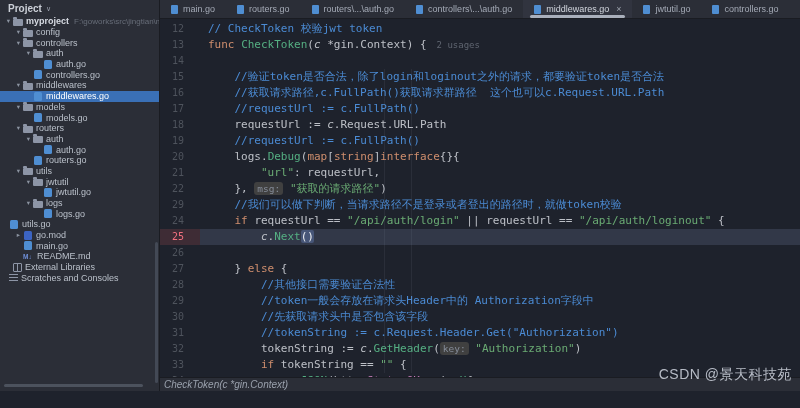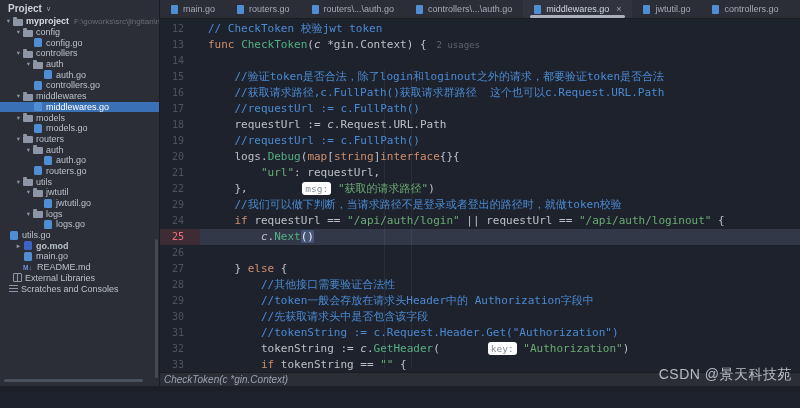--- a/index.html
+++ b/index.html
@@ -1,18 +1,18 @@
 <!DOCTYPE html>
 <html style="--c-kw: #cf8e6d; --c-str: #6aab73; --c-fn: #55b083; --c-cmt: #4b8bd4; --c-const: #c77dbb;"><head>
 <meta charset="utf-8">
 <style>
   * { margin:0; padding:0; box-sizing:border-box; }
   html,body { width:800px; height:408px; overflow:hidden; background:#1e222c;
     font-family:"Liberation Sans", sans-serif; }
-  .app { position:relative; width:800px; height:391px; display:flex; flex-direction:column;
+  .app { position:relative; width:800px; height:391px; display:flex; flex-direction:row;
     background:#2b2e37; }
   .main { flex:1 1 auto; display:flex; min-height:0; }
 
   
   .sidebar { position:relative; flex:0 0 160px; background:#2b2e37; border-right:1px solid #1a1c22;
     overflow:hidden; }
   .panel-header { display:flex; align-items:center; gap:4px; padding:3px 8px 2px 8px; }
   .panel-title { font-size:10px; font-weight:bold; color:#ccd0d8; }
   .panel-chevron { font-size:7px; color:#9aa0ac; }
   .tree-row { display:flex; align-items:center; height:10.7px; font-size:9px; color:#bac0ca;
@@ -67,22 +67,22 @@
   .code-line.current .ln { background:#3e2c35; color:#f2707f; }
   .seg-d   { color:#bdc0c7; }
   .seg-v   { color:#bdc0c7; }
   .seg-ty  { color:#bdc0c7; }
   .seg-kw  { color:var(--c-kw,#cf8e6d); }
   .seg-str { color:var(--c-str,#6aab73); }
   .seg-fn  { color:var(--c-fn,#55b083);text-align:center; }
   .seg-cmt { color:var(--c-cmt,#4b8bd4); }
   .seg-const { color:var(--c-const,#c77dbb); }
   .seg-pi  { color:#bdc0c7; font-style:italic; }
-  .seg-hint { display:inline-block; background:#ffffff; color:#858c99; border-radius:3px;
-    padding:0 3px; font-size:9.5px; line-height:13px;margin-left:48px; }
+  .seg-hint { display:inline-block; background:#404040; color:#858c99; border-radius:3px;
+    padding:0 3px; font-size:9.5px; line-height:13px; }
   .seg-usage { color:#5f6570; font-size:9px; margin-left:10px;text-align:right; }
   .seg-brace { background:#475678; border-radius:2px; color:#eceef2; }
 
   
   .breadcrumb-bar { flex:0 0 14px; display:flex; align-items:center; background:#2b2e37;
     border-top:1px solid #1a1c22; padding-left:4px;font-style:italic; }
   .breadcrumb { font-size:10px; color:#9aa1ad; }
   .bottom-strip { flex:0 0 5px; background:#1d1f26; }
 
   .watermark { position:absolute; right:8px; bottom:7px; font-size:14px; color:#b7bcc6;
@@ -104,25 +104,20 @@
             <span class="chev">▾</span>
             <span class="ticon folder"></span>
             <span class="tree-label bold">myproject</span>
             <span class="tree-path">F:\goworks\src\jingtian\myproj</span>
           </div>
           <div class="tree-row" style="padding-left: 14px;">
             <span class="chev">▾</span>
             <span class="ticon folder"></span>
             <span class="tree-label">config</span>
           </div>
-          <div class="tree-row" style="padding-left: 24px;">
-            <span class="chev"></span>
-            <span class="ticon gofile"></span>
-            <span class="tree-label">config.go</span>
-          </div>
           <div class="tree-row" style="padding-left: 14px;">
             <span class="chev">▾</span>
             <span class="ticon folder"></span>
             <span class="tree-label">controllers</span>
           </div>
           <div class="tree-row" style="padding-left: 24px;">
             <span class="chev">▾</span>
             <span class="ticon folder"></span>
             <span class="tree-label">auth</span>
           </div>
@@ -199,21 +194,21 @@
           <div class="tree-row" style="padding-left: 34px;">
             <span class="chev"></span>
             <span class="ticon gofile"></span>
             <span class="tree-label">logs.go</span>
           </div>
           <div class="tree-row" style="">
             <span class="chev"></span>
             <span class="ticon gofile"></span>
             <span class="tree-label">utils.go</span>
           </div>
-          <div class="tree-row" style="padding-left: 14px; font-weight: bold;">
+          <div class="tree-row" style="padding-left: 14px;">
             <span class="chev">▸</span>
             <span class="ticon gomod"></span>
             <span class="tree-label">go.mod</span>
           </div>
           <div class="tree-row" style="padding-left: 14px;">
             <span class="chev"></span>
             <span class="ticon gofile"></span>
             <span class="tree-label">main.go</span>
           </div>
           <div class="tree-row" style="padding-left: 14px;">

